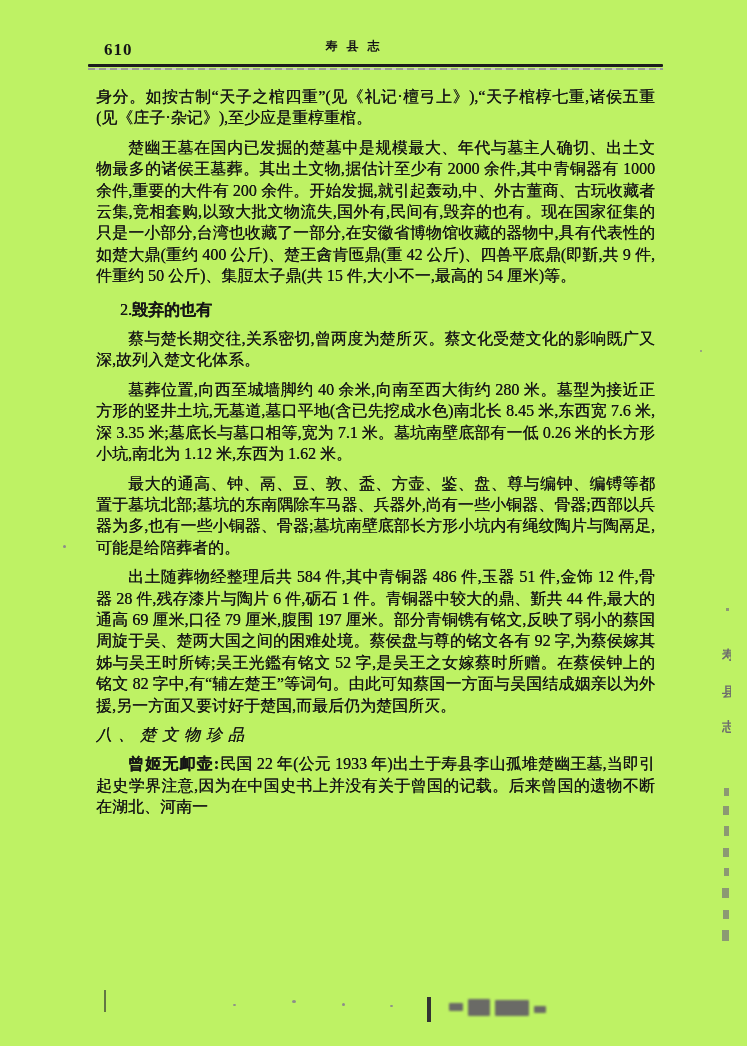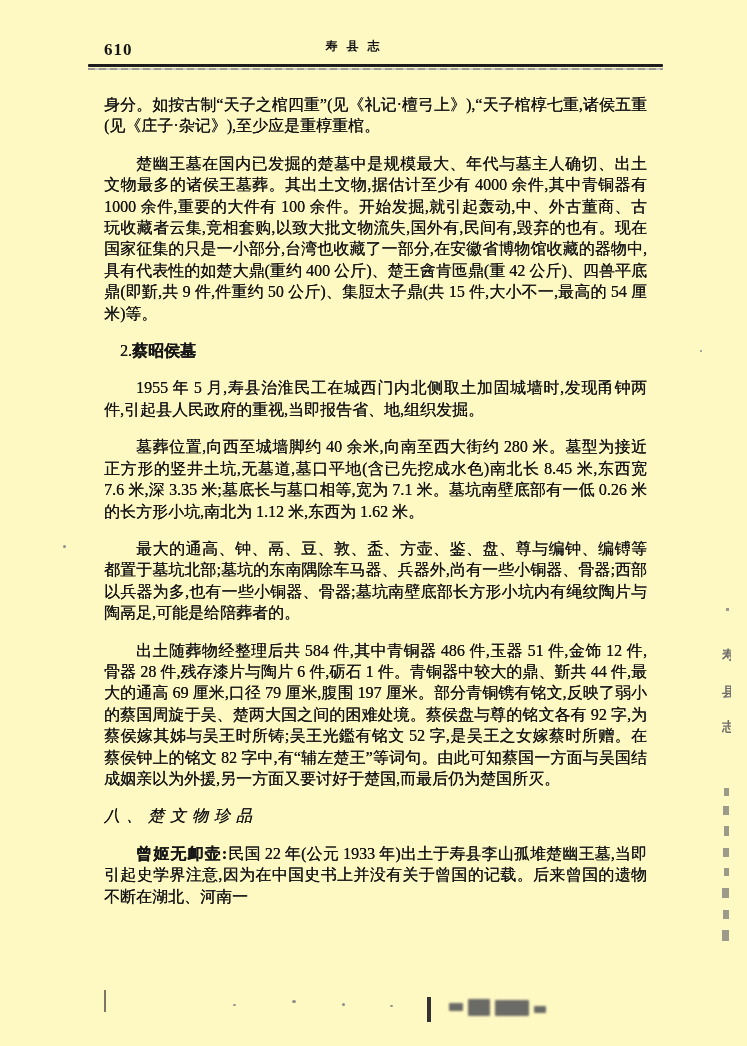--- a/index.html
+++ b/index.html
@@ -1,35 +1,35 @@
 <!DOCTYPE html>
 <html lang="zh"><head>
 <meta charset="utf-8">
 <style>
   html,body{margin:0;padding:0;}
   body{background:#e8e8e8;}
   .page{
     position:relative;
     width:747px;height:1046px;
-    background:#fef9c3;
+    background:#bef264;
     overflow:hidden;
     font-family:"Liberation Serif","DejaVu Serif",serif;
     color:#161616;
   }
   
   .hdr{position:absolute;top:36px;left:88px;width:574px;height:30px;}
   .page-num{position:absolute;left:16px;top:4px;font-size:17px;font-weight:700;letter-spacing:1px;}
   .book-title{position:absolute;left:0;right:0;top:2px;text-align:center;transform:translateX(-18px);
     font-size:12px;font-weight:700;letter-spacing:9px;}
   .hdr-rule{position:absolute;top:64px;left:88px;width:575px;height:6px;}
   .hdr-rule .r1{height:3px;background:#1d1d1d;border-radius:1px;}
   .hdr-rule .r2{height:2px;margin-top:1px;background:repeating-linear-gradient(90deg,#9a9a98 0 7px,#c8c8c4 7px 11px);}
   
   .content{position:absolute;left:88px;top:78px;width:575px;}
-  .content p{margin:16px;font-size:16px;line-height:21.4px;text-align:justify;
+  .content p{margin:8px;font-size:16px;line-height:21.4px;text-align:justify;
     text-shadow:0.25px 0 0 currentColor;}
   .indent{text-indent:32px;}
   .sub-heading{margin:12px 0 2px 0 !important;text-indent:32px;font-size:16px;line-height:21.4px;}
   .sub-heading .num{font-weight:400;}
   .sub-heading .ttl{font-weight:700;}
   .section-heading{margin:14px 0 10px 36px;font-size:22px;line-height:30px;
     font-weight:400;font-style:italic;letter-spacing:6px;text-shadow:none;
     font-family:Liberation Sans, sans-serif;}
   .lead-in{font-weight:700;letter-spacing:1px;}
   
@@ -54,25 +54,25 @@
     <span class="page-num">610</span>
     <span class="book-title">寿县志</span>
   </div>
   <div class="hdr-rule">
     <div class="r1"></div>
     <div class="r2"></div>
   </div>
 
   <div class="content">
     <p>身分。如按古制“天子之棺四重”(见《礼记·檀弓上》),“天子棺椁七重,诸侯五重(见《庄子·杂记》),至少应是重椁重棺。</p>
-    <p class="indent">楚幽王墓在国内已发掘的楚墓中是规模最大、年代与墓主人确切、出土文物最多的诸侯王墓葬。其出土文物,据估计至少有 4000 余件,其中青铜器有 1000 余件,重要的大件有 100 余件。开始发掘,就引起轰动,中、外古董商、古玩收藏者云集,竞相套购,以致大批文物流失,国外有,民间有,毁弃的也有。现在国家征集的只是一小部分,台湾也收藏了一部分,在安徽省博物馆收藏的器物中,具有代表性的如楚大鼎(重约 400 公斤)、楚王酓肯匜鼎(重 42 公斤)、四兽平底鼎(即斳,共 9 件,件重约 50 公斤)、集脰太子鼎(共 15 件,大小不一,最高的 54 厘米)等。</p>
+    <p class="indent">楚幽王墓在国内已发掘的楚墓中是规模最大、年代与墓主人确切、出土文物最多的诸侯王墓葬。其出土文物,据估计至少有 2000 余件,其中青铜器有 1000 余件,重要的大件有 200 余件。开始发掘,就引起轰动,中、外古董商、古玩收藏者云集,竞相套购,以致大批文物流失,国外有,民间有,毁弃的也有。现在国家征集的只是一小部分,台湾也收藏了一部分,在安徽省博物馆收藏的器物中,具有代表性的如楚大鼎(重约 400 公斤)、楚王酓肯匜鼎(重 42 公斤)、四兽平底鼎(即斳,共 9 件,件重约 50 公斤)、集脰太子鼎(共 15 件,大小不一,最高的 54 厘米)等。</p>
 
-    <p class="sub-heading"><span class="num">2.</span><span class="ttl">蔡昭侯墓</span></p>
+    <p class="sub-heading"><span class="num">2.</span><span class="ttl">毁弃的也有</span></p>
 
-    <p class="indent">1955 年 5 月,寿县治淮民工在城西门内北侧取土加固城墙时,发现甬钟两件,引起县人民政府的重视,当即报告省、地,组织发掘。</p>
+    <p class="indent">蔡与楚长期交往,关系密切,曾两度为楚所灭。蔡文化受楚文化的影响既广又深,故列入楚文化体系。</p>
     <p class="indent">墓葬位置,向西至城墙脚约 40 余米,向南至西大街约 280 米。墓型为接近正方形的竖井土坑,无墓道,墓口平地(含已先挖成水色)南北长 8.45 米,东西宽 7.6 米,深 3.35 米;墓底长与墓口相等,宽为 7.1 米。墓坑南壁底部有一低 0.26 米的长方形小坑,南北为 1.12 米,东西为 1.62 米。</p>
     <p class="indent">最大的通高、钟、鬲、豆、敦、盉、方壶、鉴、盘、尊与编钟、编镈等都置于墓坑北部;墓坑的东南隅除车马器、兵器外,尚有一些小铜器、骨器;西部以兵器为多,也有一些小铜器、骨器;墓坑南壁底部长方形小坑内有绳纹陶片与陶鬲足,可能是给陪葬者的。</p>
     <p class="indent">出土随葬物经整理后共 584 件,其中青铜器 486 件,玉器 51 件,金饰 12 件,骨器 28 件,残存漆片与陶片 6 件,砺石 1 件。青铜器中较大的鼎、斳共 44 件,最大的通高 69 厘米,口径 79 厘米,腹围 197 厘米。部分青铜镌有铭文,反映了弱小的蔡国周旋于吴、楚两大国之间的困难处境。蔡侯盘与尊的铭文各有 92 字,为蔡侯嫁其姊与吴王时所铸;吴王光鑑有铭文 52 字,是吴王之女嫁蔡时所赠。在蔡侯钟上的铭文 82 字中,有“辅左楚王”等词句。由此可知蔡国一方面与吴国结成姻亲以为外援,另一方面又要讨好于楚国,而最后仍为楚国所灭。</p>
 
     <p class="section-heading">八、楚文物珍品</p>
 
     <p class="indent"><span class="lead-in">曾姬无卹壶:</span><span>民国 22 年(公元 1933 年)出土于寿县李山孤堆楚幽王墓,当即引起史学界注意,因为在中国史书上并没有关于曾国的记载。后来曾国的遗物不断在湖北、河南一</span></p>
   </div>
 
   <div class="fore-edge">

